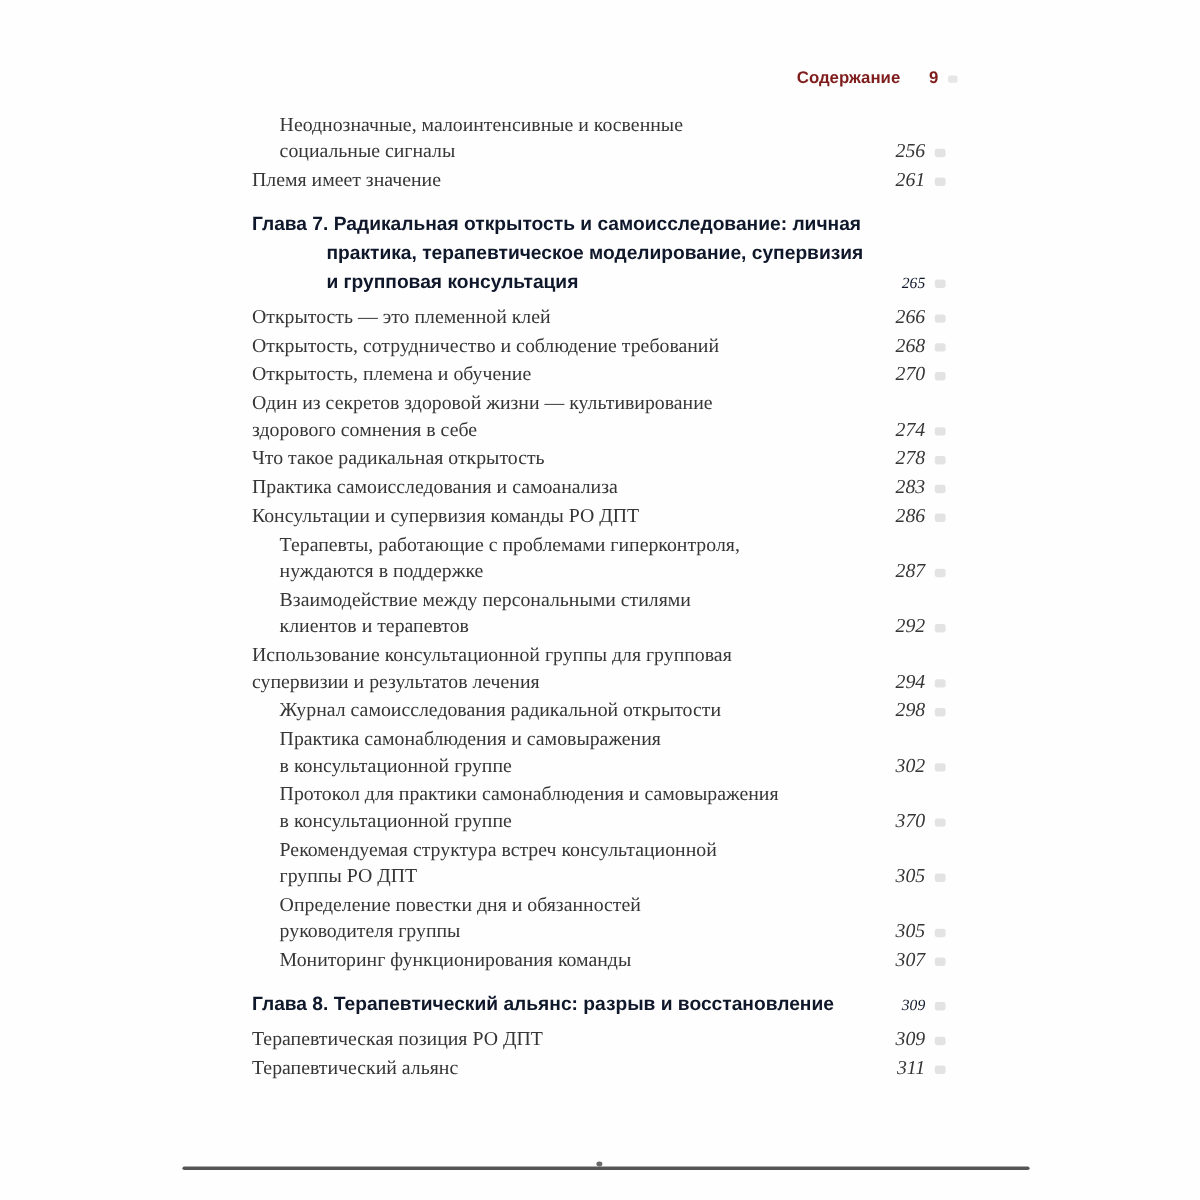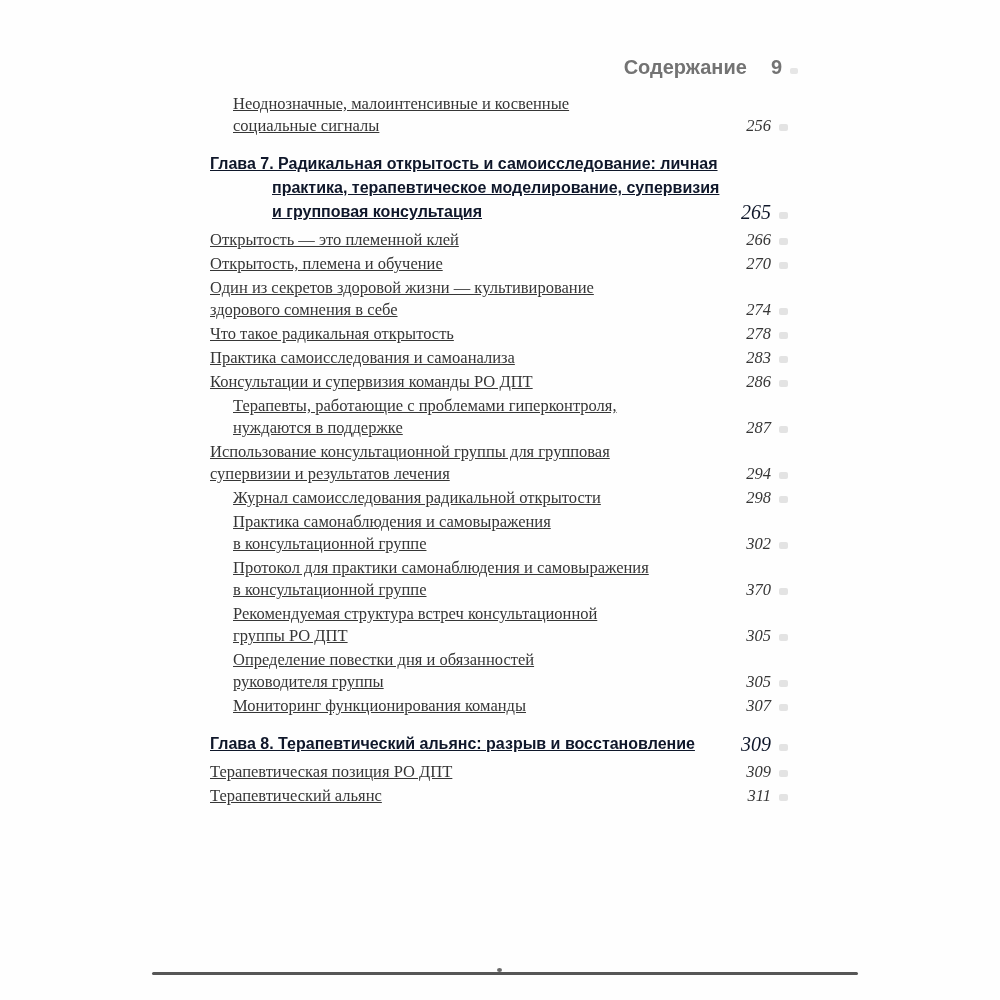--- a/index.html
+++ b/index.html
@@ -26,42 +26,41 @@
     position: absolute;
     top: 56px;
     left: 210px;
     width: 588px;
     display: flex;
     justify-content: flex-end;
     align-items: baseline;
     gap: 24px;
     font-family: "Liberation Sans", sans-serif;
     font-weight: bold;
-    font-size: 20px;
-    color: #737373;
+    font-size: 14px;
+    color: #7f1d1d;
   }
   
   .toc {
     position: absolute;
     top: 93px;
     left: 210px;
     width: 590px;
   }
   .entry {
     position: relative;
     font-size: 16.5px;
     line-height: 22px;
     margin-bottom: 2px;
     color: #363636;
   }
   .entry-text {
     display: block;
     white-space: pre-line;
     padding-right: 64px;
-    text-decoration: underline;
   }
   .entry.sub .entry-text {
     padding-left: 23px;
   }
   .entry.chapter {
     font-family: "Liberation Sans", sans-serif;
     font-weight: bold;
     font-size: 16px;
     line-height: 24px;
     color: #0f172a;
@@ -75,21 +74,21 @@
   .page-num {
     position: absolute;
     right: 12px;
     bottom: 0;
     white-space: nowrap;
     font-style: italic;
   }
   .entry.chapter .page-num {
     font-family: "Liberation Serif", serif;
     font-weight: normal;
-    font-size: 20px;
+    font-size: 13px;
   }
   
   .page-num::after {
     content: "";
     display: inline-block;
     width: 9px;
     height: 7px;
     margin-left: 8px;
     background: #e3e3e3;
     border-radius: 2px;
@@ -132,31 +131,39 @@
     <span>Содержание</span>
     <span class="page-num-header">9</span>
   </div>
 
   <div class="toc" id="toc-list">
       <div class="entry sub">
         <span class="entry-text">Неоднозначные, малоинтенсивные и косвенные
 социальные сигналы</span>
         <span class="page-num">256</span>
       </div>
+      <div class="entry main">
+        <span class="entry-text">Племя имеет значение</span>
+        <span class="page-num">261</span>
+      </div>
       <div class="entry chapter">
         <span class="entry-text">Глава 7. Радикальная открытость и самоисследование: личная
 практика, терапевтическое моделирование, супервизия
 и групповая консультация</span>
         <span class="page-num">265</span>
       </div>
       <div class="entry main">
         <span class="entry-text">Открытость — это племенной клей</span>
         <span class="page-num">266</span>
       </div>
       <div class="entry main">
+        <span class="entry-text">Открытость, сотрудничество и соблюдение требований</span>
+        <span class="page-num">268</span>
+      </div>
+      <div class="entry main">
         <span class="entry-text">Открытость, племена и обучение</span>
         <span class="page-num">270</span>
       </div>
       <div class="entry main">
         <span class="entry-text">Один из секретов здоровой жизни — культивирование
 здорового сомнения в себе</span>
         <span class="page-num">274</span>
       </div>
       <div class="entry main">
         <span class="entry-text">Что такое радикальная открытость</span>
@@ -168,20 +175,25 @@
       </div>
       <div class="entry main">
         <span class="entry-text">Консультации и супервизия команды РО ДПТ</span>
         <span class="page-num">286</span>
       </div>
       <div class="entry sub">
         <span class="entry-text">Терапевты, работающие с проблемами гиперконтроля,
 нуждаются в поддержке</span>
         <span class="page-num">287</span>
       </div>
+      <div class="entry sub">
+        <span class="entry-text">Взаимодействие между персональными стилями
+клиентов и терапевтов</span>
+        <span class="page-num">292</span>
+      </div>
       <div class="entry main">
         <span class="entry-text">Использование консультационной группы для групповая
 супервизии и результатов лечения</span>
         <span class="page-num">294</span>
       </div>
       <div class="entry sub">
         <span class="entry-text">Журнал самоисследования радикальной открытости</span>
         <span class="page-num">298</span>
       </div>
       <div class="entry sub">

